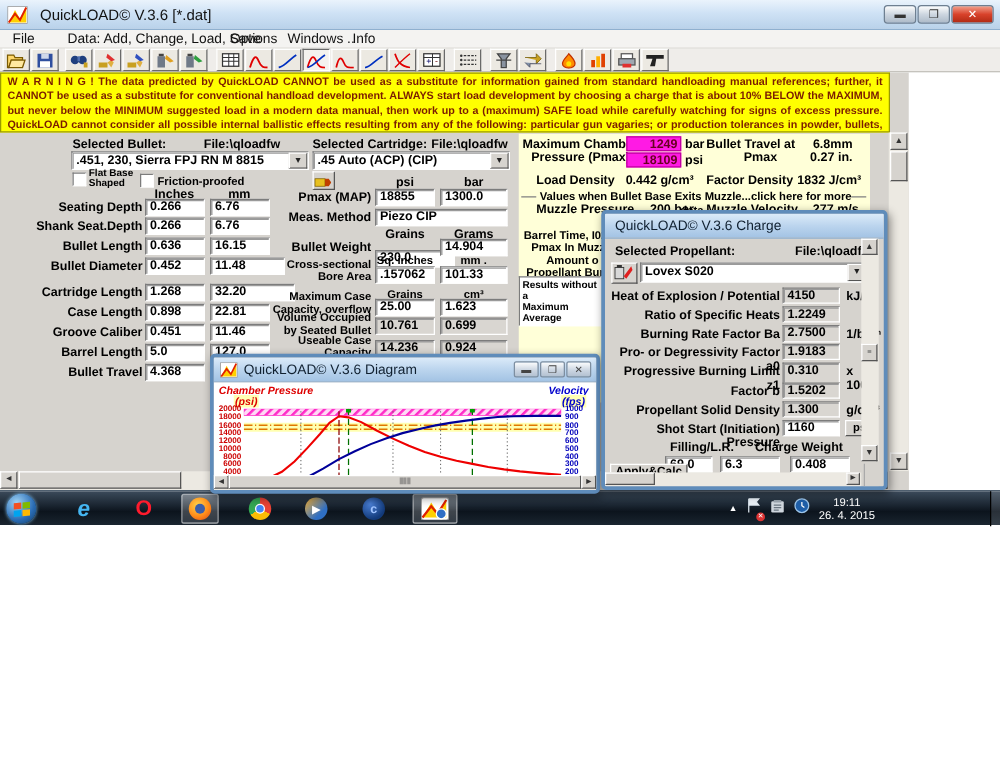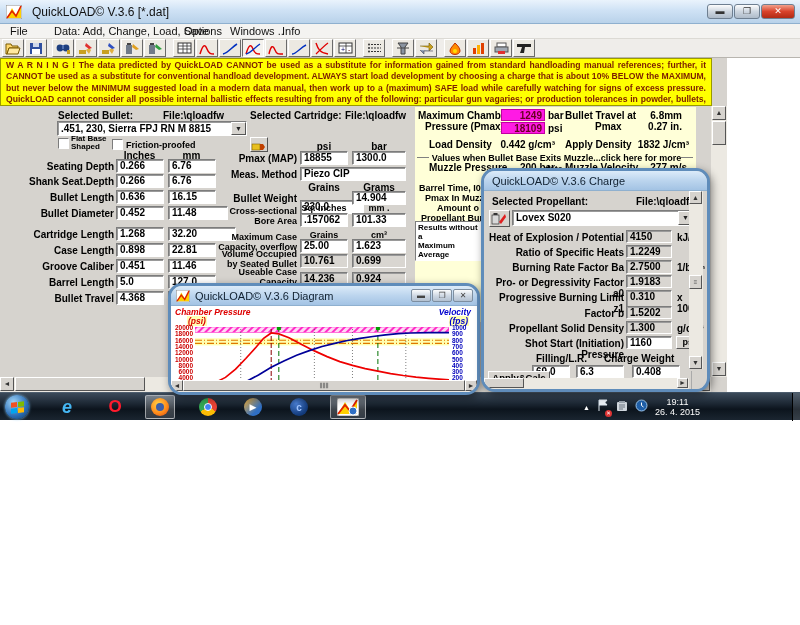--- a/index.html
+++ b/index.html
@@ -45,21 +45,21 @@
   
   .sb{position:absolute;background:#ece9e2}
   .sbtn{position:absolute;width:14px;height:14px;background:#d6d3ce;border:1px solid;
     border-color:#fff #555 #555 #fff;font-size:7px;text-align:center;line-height:12px;color:#333}
   .thumb{position:absolute;background:#d6d3ce;border:1px solid;border-color:#fff #555 #555 #fff}
   
   #results{left:415px;top:49px;width:281px;height:215px;background:#ffffd8;font-size:10px}
   #results .v{position:absolute;font-size:10px;font-weight:bold;text-align:right}
   .magenta{background:#ff1ae4;color:#67001f;border:1px solid #c000a0;text-align:right;padding:0 2px;font-weight:bold;font-size:10px;position:absolute;height:12px;line-height:11px}
   
-  .childwin{position:absolute;border:3px solid #5f8cba;border-radius:14px;box-shadow:2px 3px 8px rgba(0,0,0,.45);overflow:hidden;background:#d6d3ce}
+  .childwin{position:absolute;border:3px solid #5f8cba;border-radius:4px;box-shadow:2px 3px 8px rgba(0,0,0,.45);overflow:hidden;background:#d6d3ce}
   .childtitle{position:absolute;left:0;top:0;right:0;height:20px;
     background:linear-gradient(#dcebf9,#bcd5ee 50%,#a3c3e4);display:flex;align-items:center;
     font-size:11px;color:#102030;border-bottom:1px solid #8fb0cf}
   .smallcap{width:20px;height:13px;border:1px solid #7d8ea0;border-radius:2px;margin-left:1px;
     background:linear-gradient(#fbfcfd,#ccd6e2 55%,#b3c1d1);font-size:8px;line-height:11px;text-align:center;color:#444}
   
   #yl span{position:absolute;right:1px;color:#cc0000;font-size:6.5px;line-height:6px;font-weight:bold}
   #yr span{position:absolute;left:1px;color:#0000bb;font-size:6.5px;line-height:6px;font-weight:bold}
   .axlbl{position:absolute;font-size:8.5px;font-weight:bold;font-style:italic}
   .axunit{background:#ffffb4;padding:0 1px}
@@ -294,20 +294,24 @@
           <span class="lbl" style="left:2px;top:219px;width:112px">Barrel Length</span>
           <span class="fld" style="left:116px;top:217px;width:48px">5.0</span>
           <span class="fld" style="left:168px;top:217px;width:48px">127.0</span>
           <span class="lbl" style="left:2px;top:235px;width:112px">Bullet Travel</span>
           <span class="fld" style="left:116px;top:233px;width:48px">4.368</span>
           <span class="fld" style="left:168px;top:233px;width:48px"></span>
         </div>
 
         <span class="abs t10 b" style="left:250px;top:52px">Selected Cartridge:</span>
         <span class="abs t10 b" style="left:345px;top:52px">File:\qloadfw</span>
+        <div class="dd" style="left:250px;top:63px;width:158px">
+          <span>.45 Auto (ACP) (CIP)</span>
+          <span class="arrow">▼</span>
+        </div>
         <div class="abs" style="left:250px;top:79px;width:18px;height:15px;background:#d6d3ce;border:1px solid;border-color:#fff #555 #555 #fff">
           <svg width="14" height="11" viewBox="0 0 14 11">
               <rect x="1" y="3" width="8" height="6" fill="#e8c020" stroke="#806000" stroke-width="0.6"></rect>
               <path d="M9 3h3l2 3-2 3H9z" fill="#c04000"></path>
             </svg>
         </div>
         <span class="hdr" style="left:300px;top:83px;width:48px">psi</span>
         <span class="hdr" style="left:352px;top:83px;width:54px">bar</span>
         <span class="lbl" style="left:200px;top:95px;width:97px">Pmax (MAP)</span>
         <span class="fld" style="left:300px;top:93px;width:48px">18855</span>
@@ -347,21 +351,21 @@
           <span class="magenta" style="left:86px;top:2px;width:44px">1249</span>
           <span class="abs t10 b" style="left:133px;top:3px">bar</span>
           <span class="magenta" style="left:86px;top:15px;width:44px">18109</span>
           <span class="abs t10 b" style="left:133px;top:16px">psi</span>
           <span class="abs t10 b" style="left:150px;top:3px">Bullet Travel at</span>
           <span class="v" style="left:215px;top:3px;width:52px">6.8mm</span>
           <span class="abs t10 b" style="left:180px;top:14px">Pmax</span>
           <span class="v" style="left:215px;top:14px;width:52px">0.27 in.</span>
           <span class="abs t10 b" style="left:14px;top:32px">Load Density</span>
           <span class="v" style="left:80px;top:32px;width:60px">0.442 g/cm³</span>
-          <span class="abs t10 b" style="left:150px;top:32px">Apply Density</span>
+          <span class="abs t10 b" style="left:150px;top:32px">Factor Density</span>
           <span class="v" style="left:216px;top:32px;width:58px">1832 J/cm³</span>
           <div class="abs" style="left:2px;top:50px;width:276px;border-top:1px solid #808080;text-align:center">
             <span class="t9 b" style="position:relative;top:-6px;background:#ffffd8;padding:0 3px">Values when Bullet Base Exits Muzzle...click here for more data</span>
           </div>
           <span class="abs t10 b" style="left:14px;top:55px">Muzzle Pressure</span>
           <span class="v" style="left:80px;top:55px;width:60px">200 bar</span>
           <span class="abs t10 b" style="left:150px;top:55px">Muzzle Velocity</span>
           <span class="v" style="left:216px;top:55px;width:56px">277 m/s</span>
           <span class="abs t9 b" style="left:4px;top:76px">Barrel Time, I02</span>
           <span class="abs t9 b" style="left:10px;top:86px">Pmax In Muzz</span>

